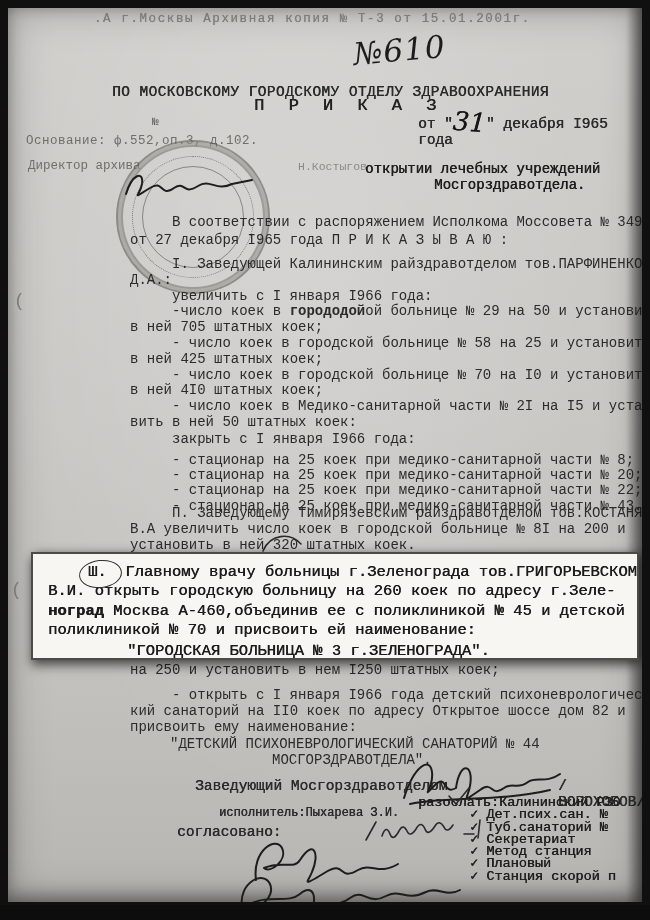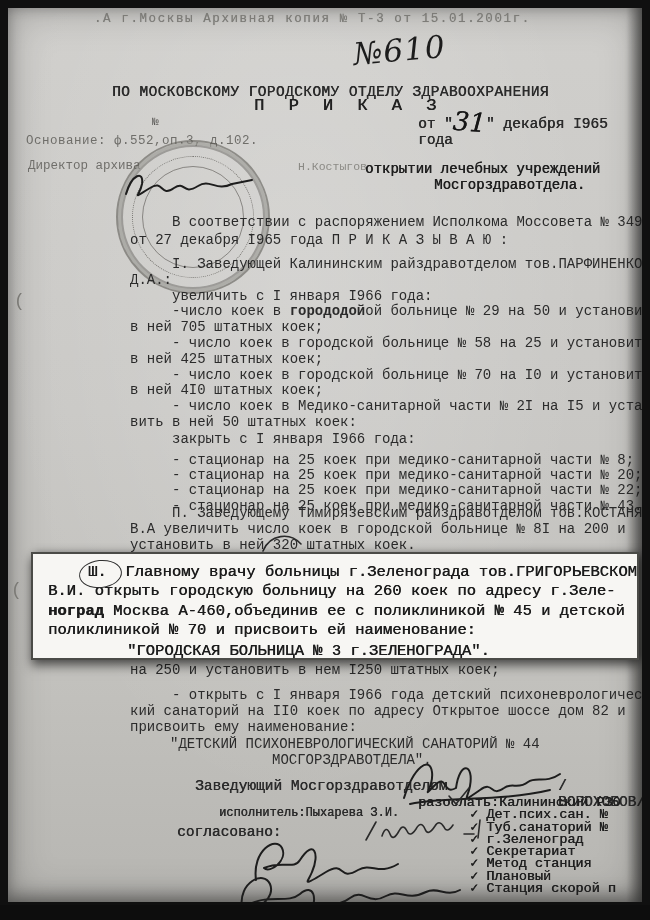--- a/index.html
+++ b/index.html
@@ -198,21 +198,20 @@
     <path class="pen" d="M14,50 C10,20 34,6 40,18 C46,30 28,44 22,38 C40,30 52,40 58,30 C72,8 78,24 70,42 C66,52 58,58 84,42 C104,30 96,52 116,40 C130,32 136,46 156,34"></path>
   </svg>
   <svg class="abs" style="left:226px;top:860px;z-index:15;" width="240" height="56" viewBox="0 0 240 56">
     <path class="pen" d="M8,40 C4,14 30,2 36,16 C42,30 22,44 16,36 C36,26 54,36 66,26 C80,14 84,32 76,44 C92,28 100,42 116,30 C130,20 134,38 152,28 C166,20 172,34 192,24 C204,18 212,30 226,22"></path>
   </svg>
 
   <div class="abs" id="dist">
       <div class="line ">разослать:Калининский РЗО</div>
       <div class="line chk">✓ Дет.псих.сан. №</div>
       <div class="line chk">✓ Туб.санаторий №</div>
-      <div class="line chk">✓ г.Зеленоград</div>
       <div class="line chk">✓ Секретариат</div>
       <div class="line chk">✓ Метод станция</div>
       <div class="line chk">✓ Плановый</div>
       <div class="line chk">✓ Станция скорой п</div>
     </div>
   <svg class="abs" style="left:438px;top:778px;z-index:21;" width="26" height="22" viewBox="0 0 26 22">
     <path class="pen-thin" d="M3,10 L10,18 L23,2"></path>
   </svg>
 
   <span class="abs paren" style="left:6px;top:283px;">(</span>

